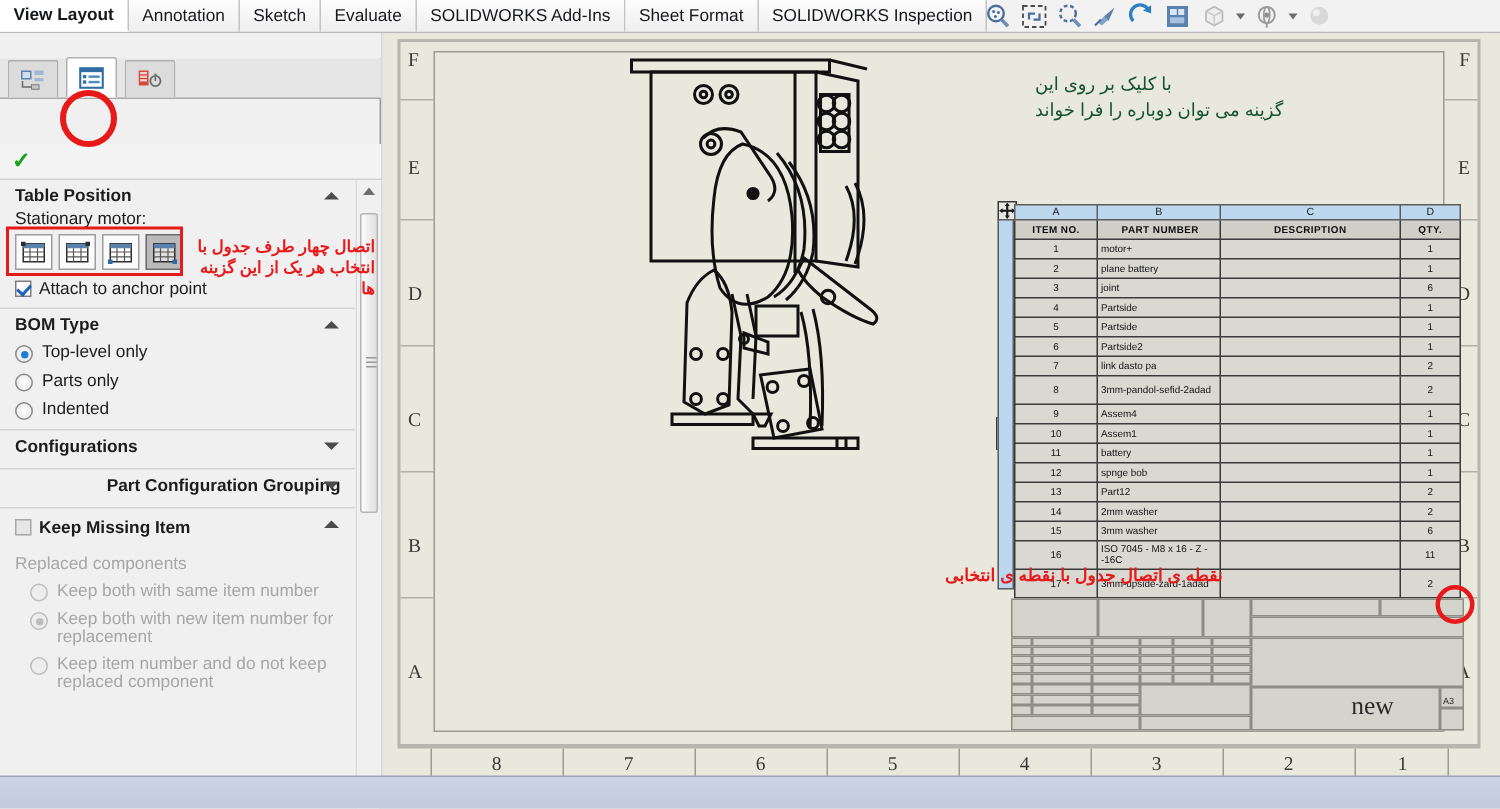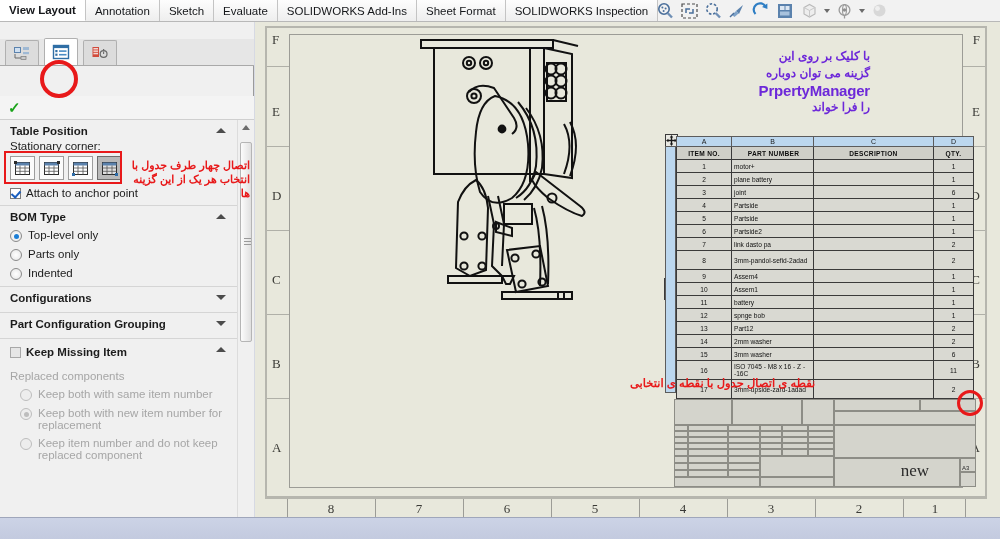--- a/index.html
+++ b/index.html
@@ -134,21 +134,21 @@
   .corner-btn {
     width:25px; height:24px; border:1px solid #9d9d9d; background:#fbfbfb;
     display:flex; align-items:center; justify-content:center;
   }
   .corner-btn.sel { background:#b9b9b9; border-color:#6d6d6d; }
   .redbox {
     position:absolute; left:4px; top:31px; width:118px; height:33px;
     border:2px solid #e8191a; pointer-events:none;
   }
 
-  .cbrow { display:flex; align-items:flex-end; gap:5px; margin-top:7px; font-size:11.5px; color:#1c1c1c; }
+  .cbrow { display:flex; align-items:flex-start; gap:5px; margin-top:7px; font-size:11.5px; color:#1c1c1c; }
   .cbox { width:11px; height:11px; border:1px solid #7b7b7b; background:#fff; position:relative; flex:none; }
   .cbox.on:after {
     content:""; position:absolute; left:2px; top:0px; width:4px; height:7px;
     border:solid #1b5fbf; border-width:0 2px 2px 0; transform: rotate(42deg);
   }
   .cbox.dis { background:#e6e6e6; border-color:#a8a8a8; }
 
   .rrow { display:flex; align-items:flex-start; gap:6px; margin-top:6px; font-size:11.5px; color:#1c1c1c; }
   .radio {
     width:12px; height:12px; border-radius:50%; border:1px solid #8a8a8a;
@@ -247,22 +247,22 @@
   }
   .lefthandle {
     position:absolute; left:397px; top:250px; width:11px; height:22px;
     background:#e8e8e2; border:1px solid #3a3a3a;
   }
   .lefthandle i { display:block; height:1px; background:#2a2a2a; margin:3px 2px 0 2px; }
 
   
   .fa-note-top {
     position:absolute; left:423px; top:20px; width:180px;
-    color:#6d28d9; font-size:12px; line-height:17px; font-weight:bold;
-    direction:rtl; text-align:right;
+    color:#14532d; font-size:12px; line-height:17px; font-weight:normal;
+    direction:rtl; text-align:left;
   }
   .fa-note-top .latin { font-size:15px; direction:ltr; display:block; letter-spacing:-0.2px; }
   .fa-note-bottom {
     position:absolute; left:363px; top:348px; width:330px;
     color:#e8191a; font-size:11.5px; font-weight:bold;
     direction:rtl; text-align:left;
   }
 
   
   .titleblock {
@@ -418,21 +418,21 @@
 
     <div class="pm-okrow">
       <span class="chk-green">✓</span>
     </div>
 
     <div class="pm-body">
 
       <div class="sect" style="border-top:none;">
         <div class="sect-title">Table Position</div>
         <div class="chev up"></div>
-        <div class="sub-label">Stationary corner:</div>
+        <div class="sub-label">Stationary motor:</div>
         <div class="corner-row">
           <div class="corner-btn">
             <svg width="17" height="15" viewBox="0 0 17 15">
                 <rect x="1.5" y="1.5" width="14" height="12" fill="#fff" stroke="#2d2d2d" stroke-width="1"></rect>
                 <rect x="1.5" y="1.5" width="14" height="3" fill="#5b82ad"></rect>
                 <line x1="1.5" y1="7" x2="15.5" y2="7" stroke="#555" stroke-width="0.8"></line>
                 <line x1="1.5" y1="10.3" x2="15.5" y2="10.3" stroke="#555" stroke-width="0.8"></line>
                 <line x1="6" y1="4.5" x2="6" y2="13.5" stroke="#555" stroke-width="0.8"></line>
                 <line x1="11" y1="4.5" x2="11" y2="13.5" stroke="#555" stroke-width="0.8"></line>
                 <rect x="0" y="0" width="3" height="3" fill="#2d2d2d"></rect>
@@ -494,21 +494,21 @@
           <span class="radio"></span>
           <span>Indented</span>
         </div>
       </div>
 
       <div class="sect" style="padding-bottom:8px;">
         <div class="sect-title">Configurations</div>
         <div class="chev down"></div>
       </div>
 
-      <div class="sect" style="padding-bottom:8px;">
+      <div class="sect" style="padding-bottom:8px;text-align:right;">
         <div class="sect-title">Part Configuration Grouping</div>
         <div class="chev down"></div>
       </div>
 
       <div class="sect" style="padding-top:7px;">
         <div class="cbrow" style="margin-top:0;">
           <span class="cbox dis"></span>
           <span class="sect-title">Keep Missing Item</span>
         </div>
         <div class="chev up"></div>
@@ -640,21 +640,20 @@
           <line x1="146" y1="256" x2="146" y2="263"></line>
           <line x1="152" y1="256" x2="152" y2="263"></line>
 
           <path d="M90 240 L102 240 L98 248 L94 248 Z"></path>
         </g>
       </svg>
 
       <div class="fa-note-top">
         <span>با کلیک بر روی این</span><br>
         <span>گزینه می توان دوباره</span>
-        <span class="latin">PrpertyManager</span>
         <span>را فرا خواند</span>
       </div>
 
       <div class="movehandle">
         <svg width="11" height="11" viewBox="0 0 11 11">
           <path d="M5.5 0 L7.2 2.4 L3.8 2.4 Z M5.5 11 L7.2 8.6 L3.8 8.6 Z M0 5.5 L2.4 3.8 L2.4 7.2 Z M11 5.5 L8.6 3.8 L8.6 7.2 Z" fill="#1a1a1a"></path>
           <rect x="4.8" y="2" width="1.4" height="7" fill="#1a1a1a"></rect>
           <rect x="2" y="4.8" width="7" height="1.4" fill="#1a1a1a"></rect>
         </svg>
       </div>

